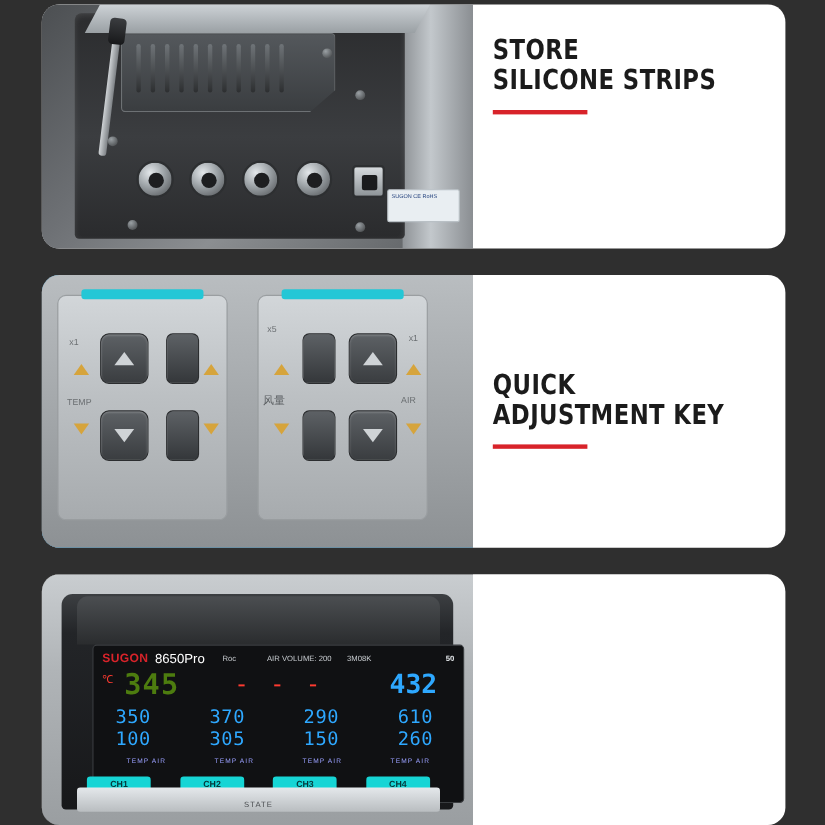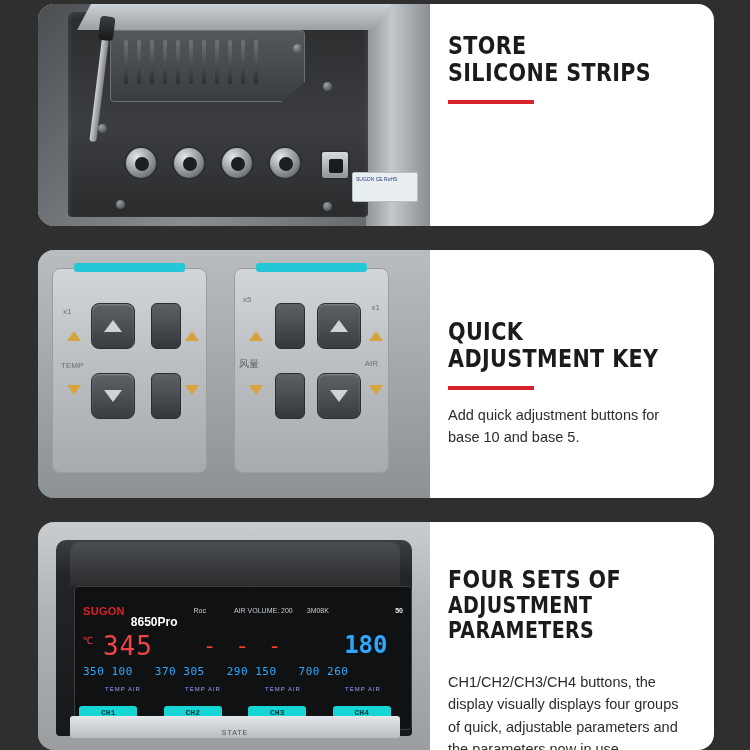--- a/index.html
+++ b/index.html
@@ -120,21 +120,21 @@
     font-size:5px; color:#1f3d7a; padding:3px; line-height:1.5; overflow:hidden;
   }
   .p1-side {
     position:absolute; right:0; top:0; width:64px; height:222px;
     background:linear-gradient(90deg,#8e9296,#c3c8cc 40%,#8a8e92 100%);
   }
 
   
   #card2 { left: 38px; top: 250px; width: 676px; height: 248px; }
   #card2 .photo { width: 392px; height: 248px; background:#0369a1; }
-  #card2 .txt { padding-top: 68px; }
+  #card2 .txt { padding-top: 86px; }
 
   .p2-bg{position:absolute;inset:0;background:linear-gradient(180deg,#b9bdc0,#8d9194);}
   .keypad{
     position:absolute; top:18px; width:155px; height:205px;
     background:linear-gradient(180deg,#d2d6d9 0%,#bcc0c3 45%,#a7abae 100%);
     border-radius:8px; border:1px solid #9a9ea1;
   }
   .keypad .cyan{
     position:absolute; left:14%; top:-6px; width:72%; height:9px;
     background:#24c7d6; border-radius:3px;
@@ -170,37 +170,37 @@
     position:absolute; left:18px; top:18px; width:356px; height:196px;
     background:linear-gradient(180deg,#3c3f42 0%,#232528 18%,#17181a 100%);
     border-radius:10px 10px 4px 4px;
   }
   .p3-top{
     position:absolute; left:14px; top:2px; width:330px; height:44px;
     background:linear-gradient(180deg,#4b4e51,#2a2c2e);
     border-radius:10px 10px 0 0;
   }
   .p3-face{
-    position:absolute; left:18px; top:46px; width:338px; height:144px;
+    position:absolute; left:28px; top:46px; width:338px; height:144px;
     background:#101113; border-radius:4px; border:1px solid #3a3d40;
     padding:5px 8px;
   }
   .p3-brandrow{display:flex;align-items:center;gap:6px;font-size:9px;}
   .brand{color:#d8232a;font-weight:bold;font-size:11px;letter-spacing:.3px;}
-  .model{color:#ffffff;font-weight:bold;font-size:12px;margin-top:23px;}
+  .model{color:#ffffff;font-weight:normal;font-size:12px;}
   .tiny{color:#c8ccd0;font-size:7px;}
   .seg-row{display:flex;align-items:flex-start;gap:10px;margin-top:4px;}
-  .seg-main{color:#ef4444;font-family:"DejaVu Sans Mono",monospace;font-size:26px;font-weight:normal;line-height:1;letter-spacing:1px;}
+  .seg-main{color:#4d7c0f;font-family:"DejaVu Sans Mono",monospace;font-size:26px;font-weight:bold;line-height:1;letter-spacing:1px;}
   .seg-dash{color:#ff3b30;font-family:"DejaVu Sans Mono",monospace;font-size:22px;letter-spacing:3px;line-height:1.2;}
   .seg-blue{color:#2ea8ff;font-family:"DejaVu Sans Mono",monospace;font-size:24px;font-weight:bold;line-height:1;}
   .seg-sub{display:flex;gap:22px;margin-top:6px;}
-  .seg-sm{color:#2ea8ff;font-family:"DejaVu Sans Mono",monospace;font-size:11px;letter-spacing:.5px;}
+  .seg-sm{color:#2ea8ff;font-family:"DejaVu Sans Mono",monospace;font-size:17px;letter-spacing:.5px;margin-left:12px;}
   .ch-row{display:flex;justify-content:space-around;margin-top:8px;}
   .ch-lbl{color:#9aa0ff;font-size:6px;letter-spacing:1px;}
-  .p3-btnrow{position:absolute;left:10px;top:166px;width:338px;display:flex;justify-content:space-around;font-family:Liberation Mono, monospace;}
+  .p3-btnrow{position:absolute;left:10px;top:166px;width:338px;display:flex;justify-content:space-around;}
   .ch-btn{width:58px;height:14px;background:#16d5d5;border-radius:3px;color:#05373a;font-size:8px;font-weight:bold;text-align:center;line-height:14px;}
   .p3-base{position:absolute;left:14px;bottom:-2px;width:330px;height:22px;background:linear-gradient(180deg,#e4e8eb,#b9bdc0);border-radius:3px;}
   .state-tag{position:absolute;left:50%;transform:translateX(-50%);bottom:2px;font-size:7px;color:#4a4d50;letter-spacing:1px;}
 </style>
 </head>
 <body>
 
 <div class="page">
 
   <div class="card" id="card1">
@@ -282,21 +282,20 @@
             <span class="tri tri-dn"></span>
           </div>
         <div class="kp-amber amber-up" style="left:134px;top:62px"></div>
         <div class="kp-amber amber-dn" style="left:134px;top:116px"></div>
       </div>
     </div>
     <div class="txt">
       <div class="headline">QUICK</div>
       <div class="headline">ADJUSTMENT KEY</div>
       <div class="rule"></div>
-      <div class="body">Add quick adjustment buttons for base 10 and base 5.</div>
     </div>
   </div>
 
   <div class="card" id="card3">
     <div class="photo">
       <div class="p3-bg"></div>
       <div class="p3-unit">
         <div class="p3-top"></div>
         <div class="p3-face">
           <div class="p3-brandrow">
@@ -304,47 +303,41 @@
             <span class="model">8650Pro</span>
             <span class="tiny" style="margin-left:10px">Roc</span>
             <span class="tiny" style="margin-left:22px">AIR VOLUME: 200</span>
             <span class="tiny" style="margin-left:8px">3M08K</span>
             <span class="tiny" style="margin-left:auto;color:#e8ecef;font-weight:bold">50</span>
           </div>
           <div class="seg-row">
             <span class="tiny" style="color:#ff3b30;font-size:10px">℃</span>
             <span class="seg-main">345</span>
             <span class="seg-dash" style="margin-left:40px">- - -</span>
-            <span class="seg-blue" style="margin-left:50px">180</span>
+            <span class="seg-blue" style="margin-left:50px">432</span>
           </div>
           <div class="seg-sub">
             <span class="seg-sm">350  100</span>
             <span class="seg-sm">370  305</span>
             <span class="seg-sm">290  150</span>
-            <span class="seg-sm">700  260</span>
+            <span class="seg-sm">610  260</span>
           </div>
           <div class="ch-row">
             <span class="ch-lbl">TEMP  AIR</span>
             <span class="ch-lbl">TEMP  AIR</span>
             <span class="ch-lbl">TEMP  AIR</span>
             <span class="ch-lbl">TEMP  AIR</span>
           </div>
         </div>
         <div class="p3-btnrow">
           <div class="ch-btn">CH1</div>
           <div class="ch-btn">CH2</div>
           <div class="ch-btn">CH3</div>
           <div class="ch-btn">CH4</div>
         </div>
         <div class="p3-base">
           <div class="state-tag">STATE</div>
         </div>
       </div>
     </div>
-    <div class="txt">
-      <div class="headline">FOUR SETS OF</div>
-      <div class="headline" style="font-size:23px">ADJUSTMENT PARAMETERS</div>
-      <div class="rule"></div>
-      <div class="body">CH1/CH2/CH3/CH4 buttons, the display visually displays four groups of quick, adjustable parameters and the parameters now in use.</div>
-    </div>
   </div>
 
 </div>
 
 </body></html>

